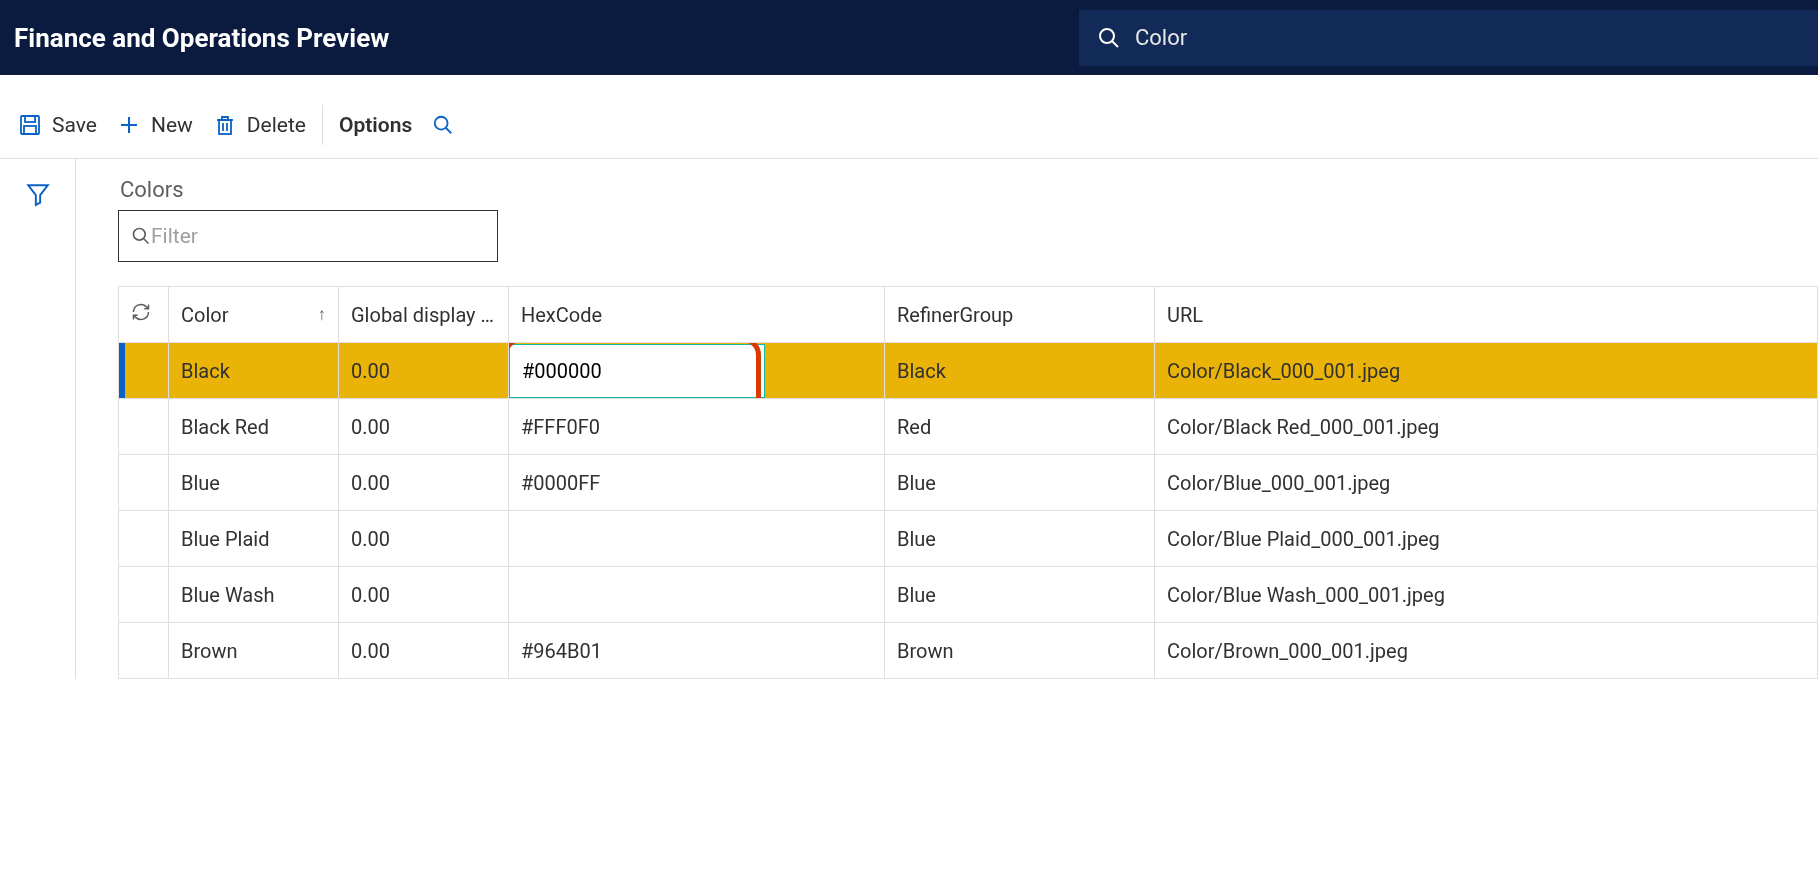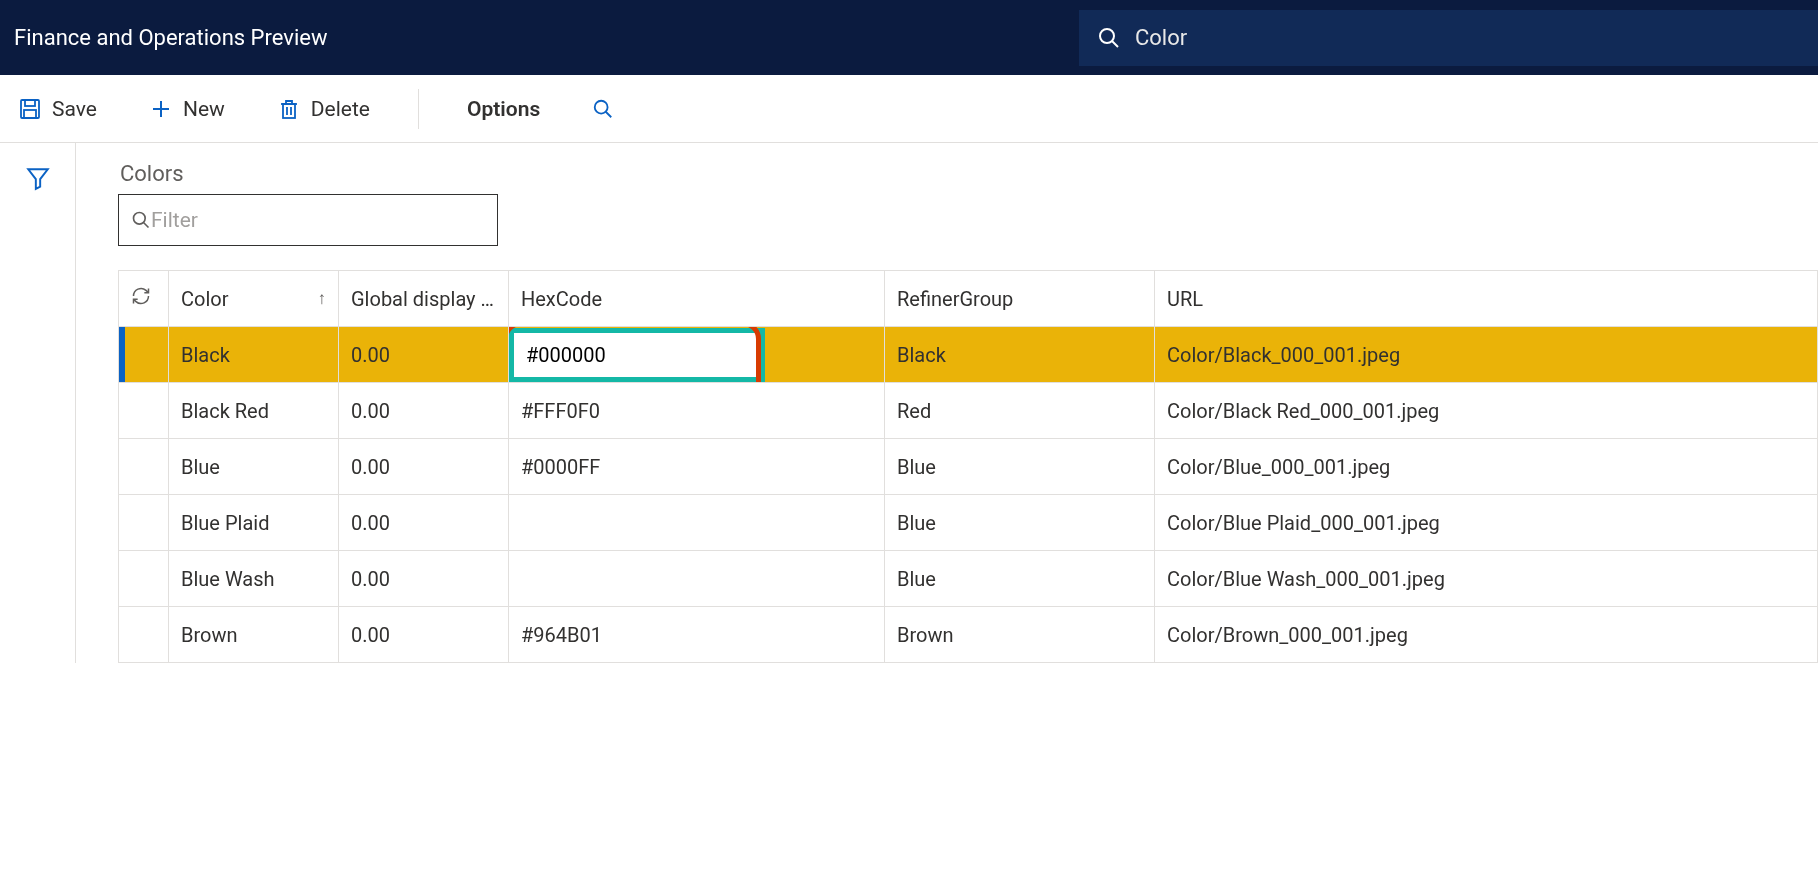--- a/index.html
+++ b/index.html
@@ -1,23 +1,23 @@
 <!DOCTYPE html>
 <html><head>
 <meta charset="utf-8">
 <style>
   * { box-sizing: border-box; }
   html, body { margin:0; padding:0; font-family: "Segoe UI", -apple-system, Roboto, sans-serif; color:#323130; background:#fff; }
   .header { background:#0b1b3f; color:#fff; display:flex; align-items:center; height:75px; }
-  .header-title { font-size:22px; font-weight:400; padding-left:14px; flex:0 0 auto; white-space:nowrap; }
+  .header-title { font-size:26px; font-weight:700; padding-left:14px; flex:0 0 auto; white-space:nowrap; }
   .header-spacer { flex:1; }
   .searchbox { background:#112a57; height:56px; width:740px; display:flex; align-items:center; gap:14px; padding:0 18px; border-left:1px solid #0b1b3f; }
   .searchbox svg { flex:0 0 auto; }
   .searchbox-text { font-size:22px; color:#e8e8e8; }
-  .toolbar { height:68px; border-bottom:1px solid #e1dfdd; display:flex; align-items:center; gap:44px; padding:0 14px; background:#fff; }
+  .toolbar { height:68px; border-bottom:1px solid #e1dfdd; display:flex; align-items:center; gap:12px; padding:0 14px; background:#fff;margin-top:16px; }
   .tool-btn { display:flex; align-items:center; gap:10px; font-size:21px; color:#323130; cursor:pointer; padding:6px 4px; }
   .tool-btn.bold { font-weight:600; }
   .tool-divider { width:1px; height:40px; background:#e1dfdd; }
   .icon-blue { color:#0b62c4; }
   .body-wrap { display:flex; }
   .left-rail { width:76px; border-right:1px solid #e1dfdd; display:flex; justify-content:center; padding-top:22px; }
   .main { flex:1; padding:18px 0 0 42px; }
   .page-subtitle { font-size:22px; color:#605e5c; margin:0 0 8px 2px; }
   .filter-box { width:380px; height:52px; border:1px solid #323130; display:flex; align-items:center; padding:0 12px; margin-bottom:24px; }
   .filter-box svg { flex:0 0 auto; }
@@ -30,21 +30,21 @@
   .col-color   { width:170px; }
   .col-gdo     { width:170px; }
   .col-hex     { width:376px; }
   .col-refiner { width:270px; }
   .col-url     { width:auto; }
   .num { text-align:right; }
   tr.selected td { background:#eab308; }
   tr.selected td:first-child { position:relative; }
   tr.selected td:first-child::before { content:""; position:absolute; left:0; top:0; bottom:0; width:6px; background:#0b62c4; }
   .hex-cell-edit { padding:0 !important; position:relative; }
-  .hex-edit-input { width:256px; height:54px; border:5px solid #14b8a6; padding:0 12px; font-size:20px; font-family:inherit; background:#fff; outline:none; }
+  .hex-edit-input { width:256px; height:54px; border:1px solid #14b8a6; padding:0 12px; font-size:20px; font-family:inherit; background:#fff; outline:none; }
   .hex-highlight { position:absolute; left:-6px; top:-6px; width:258px; height:78px; border:5px solid #d83b01; border-radius:18px; pointer-events:none; }
   .sort-arrow { font-size:17px; color:#605e5c; }
 </style>
 </head>
 <body>
 
 <div class="header">
   <div class="header-title">Finance and Operations Preview</div>
   <div class="header-spacer"></div>
   <div class="searchbox">

